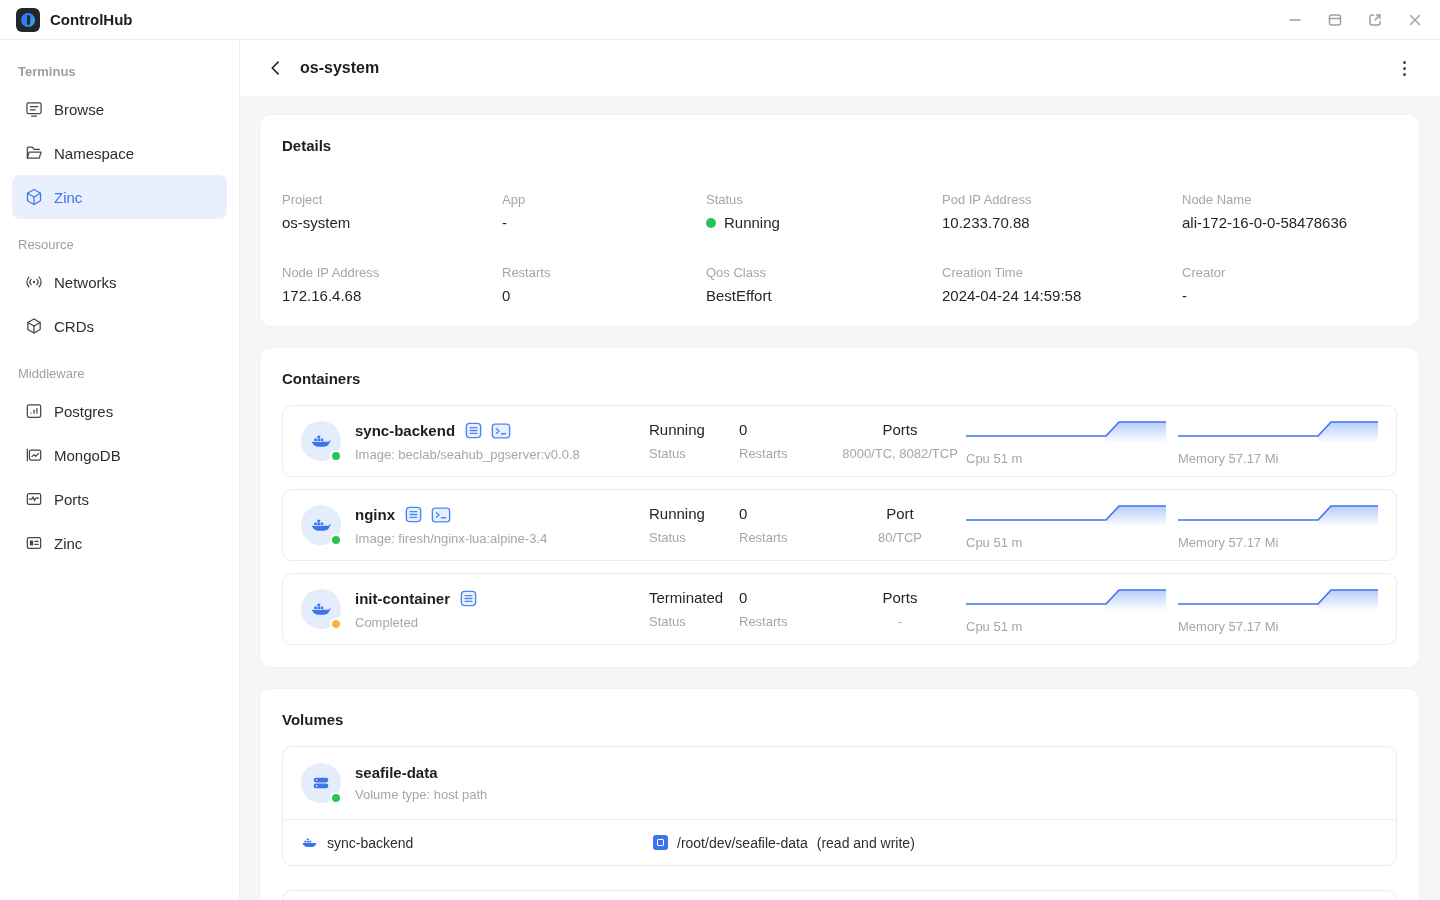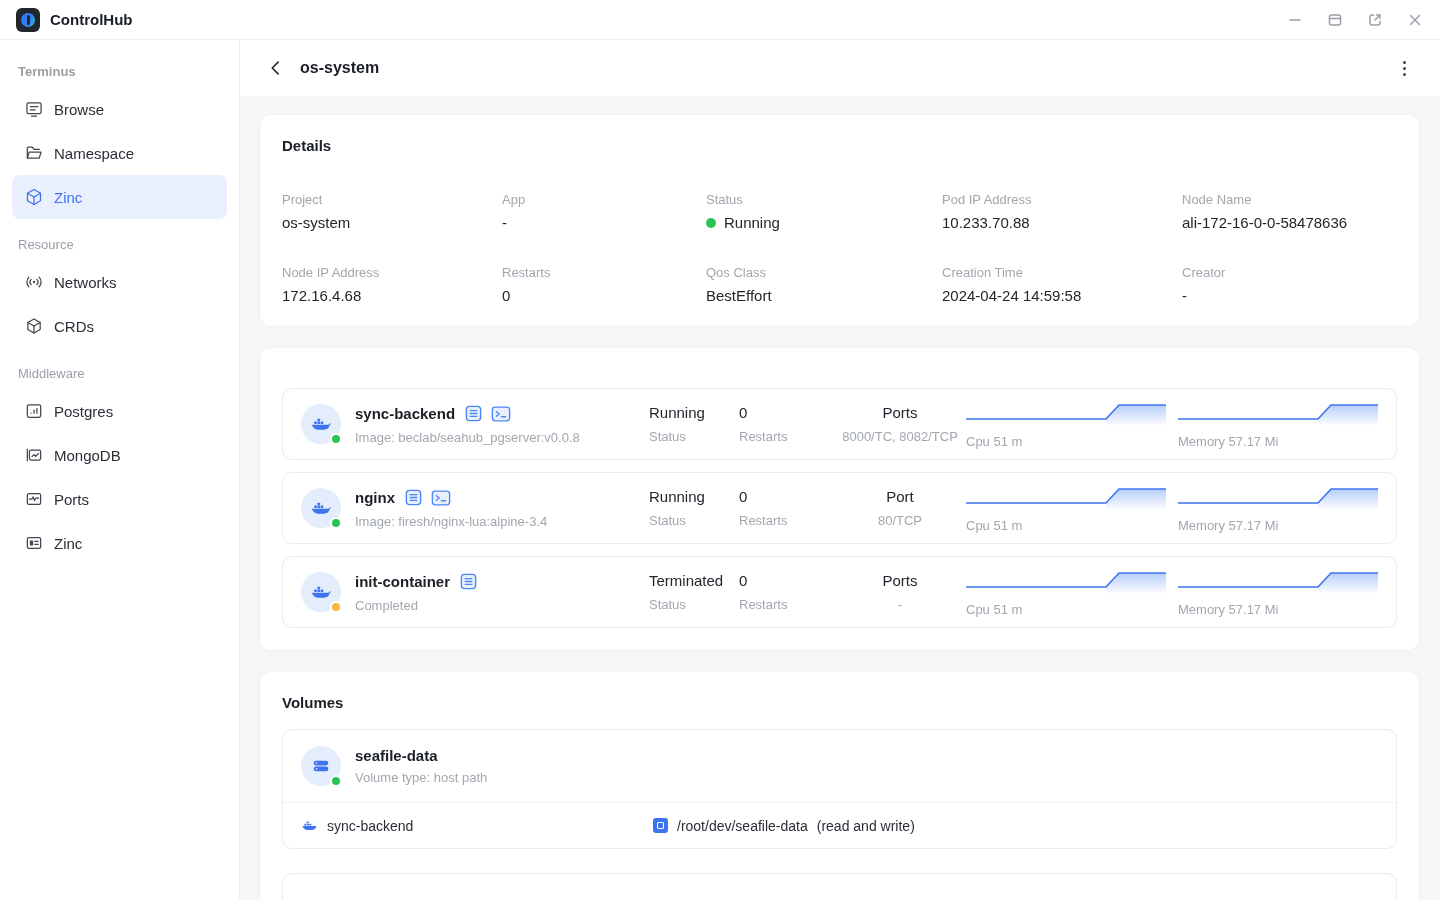--- a/index.html
+++ b/index.html
@@ -331,20 +331,21 @@
               <div class="d-label">Creator</div>
               <div class="d-value">
 
                 <span>-</span>
               </div>
             </div>
           </div>
       </div>
 
       <div class="card">
+        <div class="card-title">Containers</div>
         <div class="rows">
 
             <div class="crow">
               <div class="c-left">
                 <div class="avatar">
                   <svg width="22" height="22" viewBox="0 0 24 24" fill="#3e73f0">
                     <rect x="4.6" y="9.4" width="2.9" height="2.5" rx="0.4"></rect>
                     <rect x="8.1" y="9.4" width="2.9" height="2.5" rx="0.4"></rect>
                     <rect x="11.6" y="9.4" width="2.9" height="2.5" rx="0.4"></rect>
                     <rect x="8.1" y="6.4" width="2.9" height="2.5" rx="0.4"></rect>

